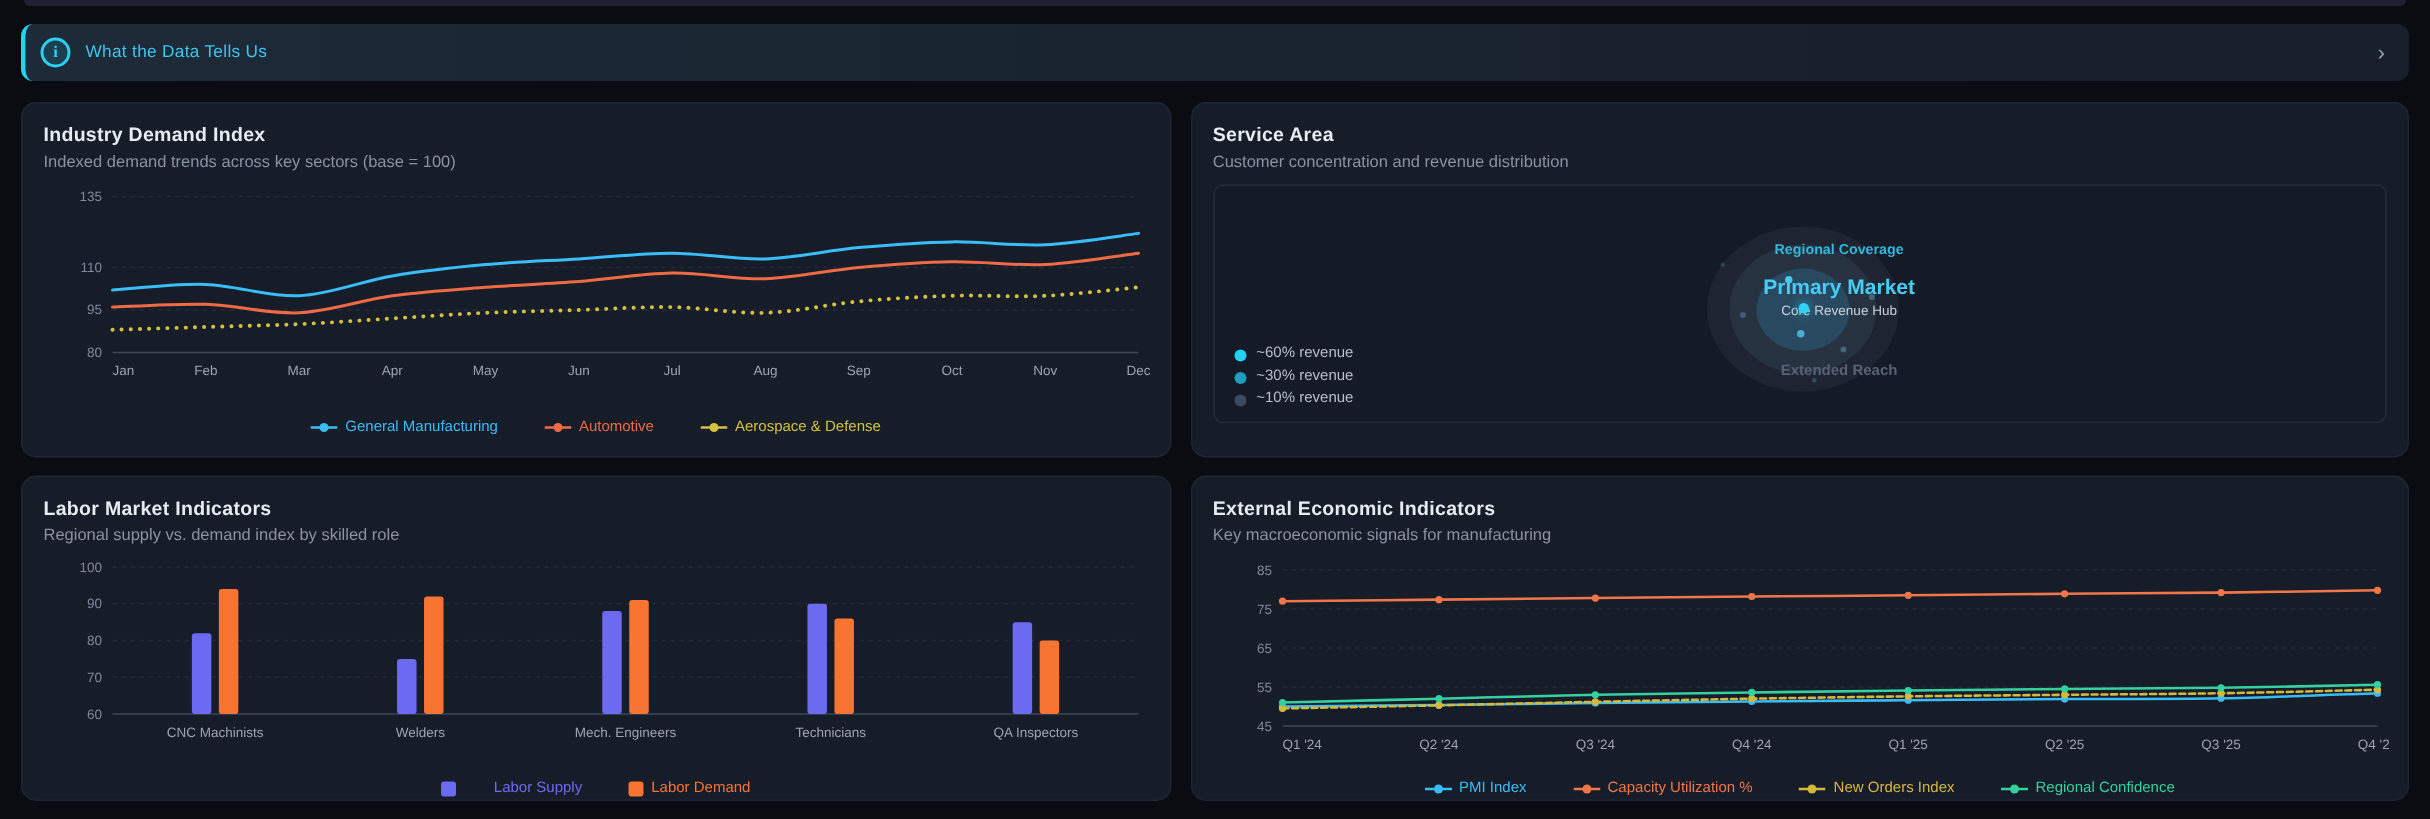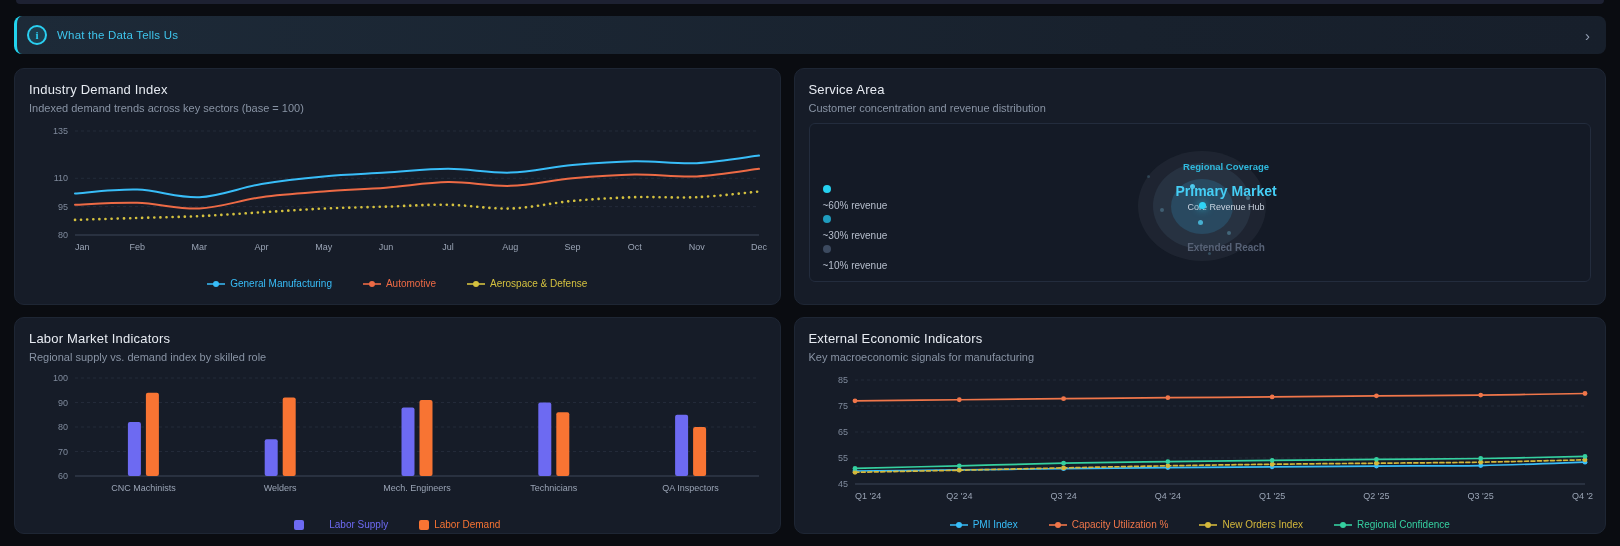--- a/index.html
+++ b/index.html
@@ -14,21 +14,21 @@
     border-left:3px solid #22d3ee; border-radius:8px; padding:0 16px 0 10px; cursor:pointer; }
   .info-icon { width:20px; height:20px; border-radius:50%; border:2px solid #2ad0f2;
     background:rgba(34,211,238,0.12); color:#2ad0f2; font-size:11px; font-weight:bold;
     display:flex; align-items:center; justify-content:center; margin-right:10px; flex:0 0 auto;
     font-family:"Liberation Serif","DejaVu Serif",serif; }
   .banner-title { color:#3ec5ec; font-size:11.5px; font-weight:500; letter-spacing:.2px; }
   .banner-chevron { margin-left:auto; color:#94a0b4; font-size:15px; line-height:1; }
 
   .grid { margin:14px; display:grid; grid-template-columns:1fr 1.06fr; grid-template-rows:237px 217px; gap:12px 13px; }
   .panel { background:#161c28; border:1px solid #1e2634; border-radius:10px; padding:13px 14px; position:relative; overflow:hidden; }
-  .panel-title { color:#e7ebf2; font-size:13px; font-weight:400; letter-spacing:.2px; }
+  .panel-title { color:#e7ebf2; font-size:13px; font-weight:700; letter-spacing:.2px; }
   .panel-sub { color:#8893a4; font-size:11px; margin-top:5px; }
   .chart-wrap { margin-top:7px; }
   svg text { font-family:"Liberation Sans","DejaVu Sans",sans-serif; }
 
   .legend { display:flex; justify-content:center; align-items:center; gap:31px; margin-top:3px; }
   .leg-item { display:flex; align-items:center; gap:5px; font-size:10px; }
   .leg-sq { width:10px; height:10px; border-radius:2px; display:inline-block; }
 
   
   .service-box { position:relative; height:159px; margin-top:9px; border:1px solid #232c3d;
@@ -46,21 +46,21 @@
   .dot { position:absolute; border-radius:50%; }
   .dot-center { width:7px; height:7px; left:-3.5px; top:-3.5px; background:#2fd3f5; box-shadow:0 0 8px rgba(47,211,245,.8); }
   .dot-b1 { width:5px; height:5px; left:-12px; top:-22px; background:rgba(80,210,245,.9); }
   .dot-b2 { width:5px; height:5px; left:-4px;  top:14px;  background:rgba(80,210,245,.75); }
   .dot-d1 { width:4px; height:4px; left:44px;  top:-10px; background:rgba(120,200,230,.35); }
   .dot-d2 { width:4px; height:4px; left:-42px; top:2px;   background:rgba(120,200,230,.3); }
   .dot-d3 { width:4px; height:4px; left:25px;  top:25px;  background:rgba(120,200,230,.35); }
   .dot-d4 { width:3px; height:3px; left:6px;   top:46px;  background:rgba(120,200,230,.25); }
   .dot-d5 { width:3px; height:3px; left:-55px; top:-31px; background:rgba(120,200,230,.2); }
   .service-legend { position:absolute; left:13px; bottom:6px; }
-  .sl-row { display:flex; align-items:flex-start; gap:7px; margin:4px 0;flex-direction:column; }
+  .sl-row { display:flex; align-items:flex-end; gap:7px; margin:4px 0; }
   .sl-dot { width:8px; height:8px; border-radius:50%; }
   .sl-text { color:#b7bfcd; font-size:10px; }
 </style>
 </head>
 <body>
 
 <div class="top-artifact"></div>
 
 <div class="banner">
   <div class="info-icon">i</div>

